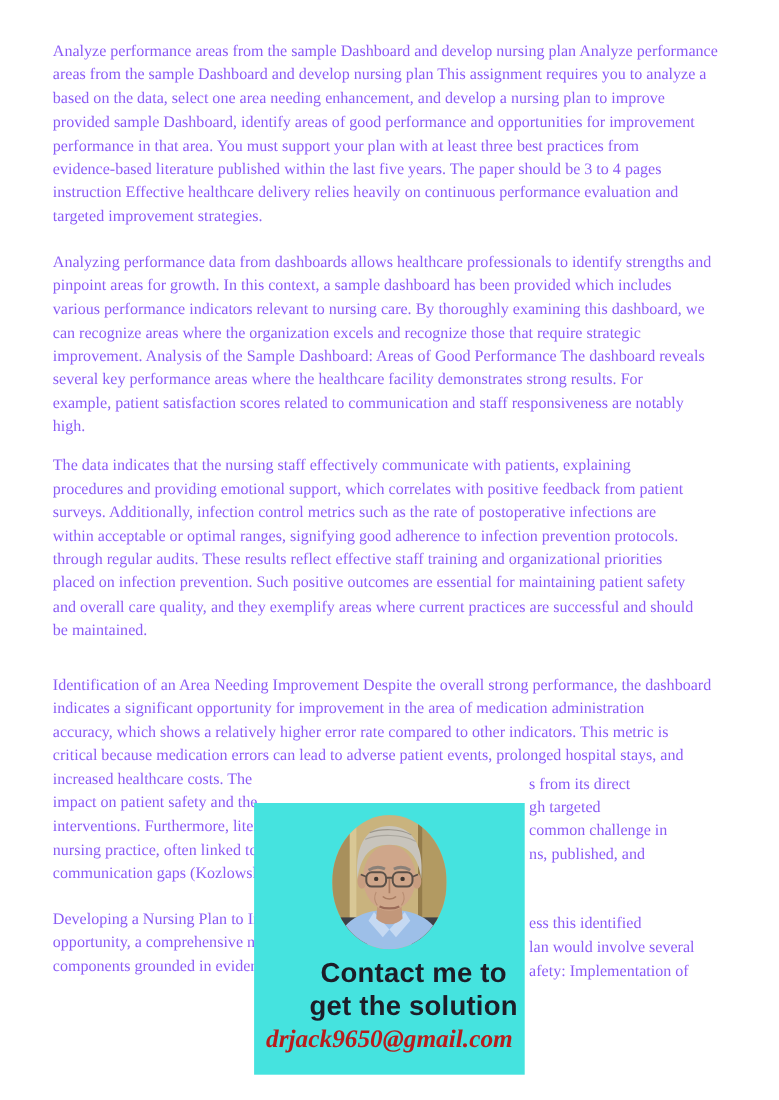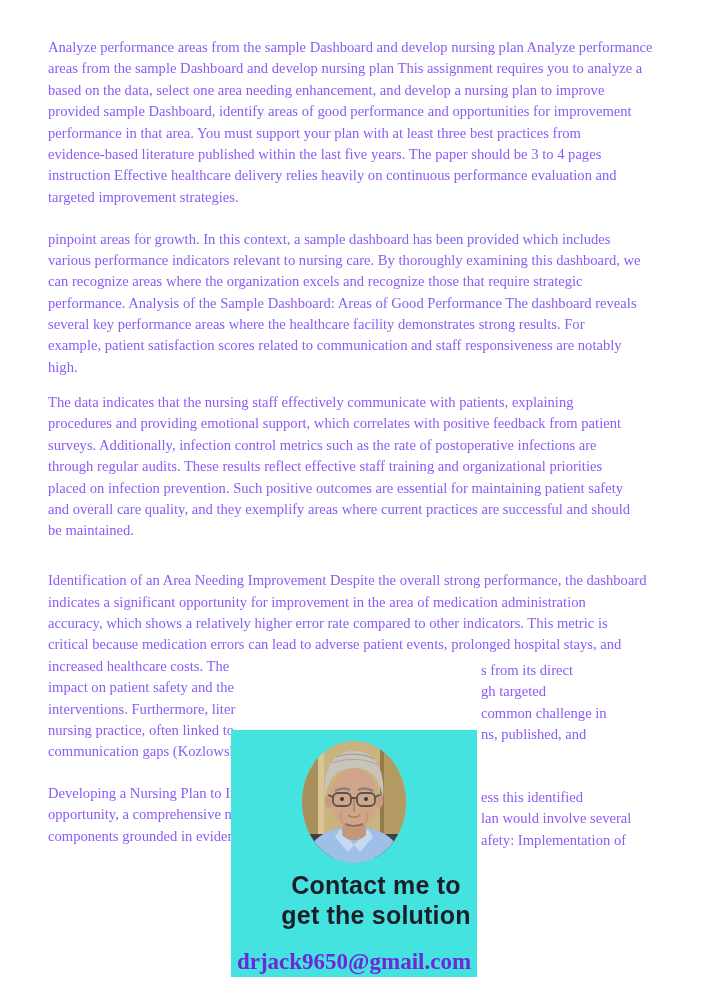--- a/index.html
+++ b/index.html
@@ -56,57 +56,60 @@
     margin-top: 7px;
     font-family: "Liberation Sans", "DejaVu Sans", sans-serif;
     font-weight: bold;
     font-size: 25px;
     line-height: 30px;
     color: #1d1d28;
     letter-spacing: 0.2px;
     padding-left: 44px;
   }
   .promo-email {
-    margin-top: 18px;
+    margin-top: 1px;
     font-family: "Liberation Serif", "DejaVu Serif", serif;
     font-weight: bold;
     font-size: 23px;
     line-height: 28px;
-    color: #6d28d9;
+    color: #b91c1c;
+    font-style: italic;
   }
 </style>
 </head>
 <body>
 
 <div class="page">
 
   <div class="doc">
       <div class="para">
         <div class="line">Analyze performance areas from the sample Dashboard and develop nursing plan Analyze performance</div>
         <div class="line">areas from the sample Dashboard and develop nursing plan This assignment requires you to analyze a</div>
         <div class="line">based on the data, select one area needing enhancement, and develop a nursing plan to improve</div>
         <div class="line">provided sample Dashboard, identify areas of good performance and opportunities for improvement</div>
         <div class="line">performance in that area. You must support your plan with at least three best practices from</div>
         <div class="line">evidence-based literature published within the last five years. The paper should be 3 to 4 pages</div>
         <div class="line">instruction Effective healthcare delivery relies heavily on continuous performance evaluation and</div>
         <div class="line">targeted improvement strategies.</div>
       </div>
       <div class="para">
+        <div class="line">Analyzing performance data from dashboards allows healthcare professionals to identify strengths and</div>
         <div class="line">pinpoint areas for growth. In this context, a sample dashboard has been provided which includes</div>
         <div class="line">various performance indicators relevant to nursing care. By thoroughly examining this dashboard, we</div>
         <div class="line">can recognize areas where the organization excels and recognize those that require strategic</div>
-        <div class="line">performance. Analysis of the Sample Dashboard: Areas of Good Performance The dashboard reveals</div>
+        <div class="line">improvement. Analysis of the Sample Dashboard: Areas of Good Performance The dashboard reveals</div>
         <div class="line">several key performance areas where the healthcare facility demonstrates strong results. For</div>
         <div class="line">example, patient satisfaction scores related to communication and staff responsiveness are notably</div>
         <div class="line">high.</div>
       </div>
       <div class="para">
         <div class="line">The data indicates that the nursing staff effectively communicate with patients, explaining</div>
         <div class="line">procedures and providing emotional support, which correlates with positive feedback from patient</div>
         <div class="line">surveys. Additionally, infection control metrics such as the rate of postoperative infections are</div>
+        <div class="line">within acceptable or optimal ranges, signifying good adherence to infection prevention protocols.</div>
         <div class="line">through regular audits. These results reflect effective staff training and organizational priorities</div>
         <div class="line">placed on infection prevention. Such positive outcomes are essential for maintaining patient safety</div>
         <div class="line">and overall care quality, and they exemplify areas where current practices are successful and should</div>
         <div class="line">be maintained.</div>
       </div>
       <div class="para">
         <div class="line">Identification of an Area Needing Improvement Despite the overall strong performance, the dashboard</div>
         <div class="line">indicates a significant opportunity for improvement in the area of medication administration</div>
         <div class="line">accuracy, which shows a relatively higher error rate compared to other indicators. This metric is</div>
         <div class="line">critical because medication errors can lead to adverse patient events, prolonged hospital stays, and</div>

